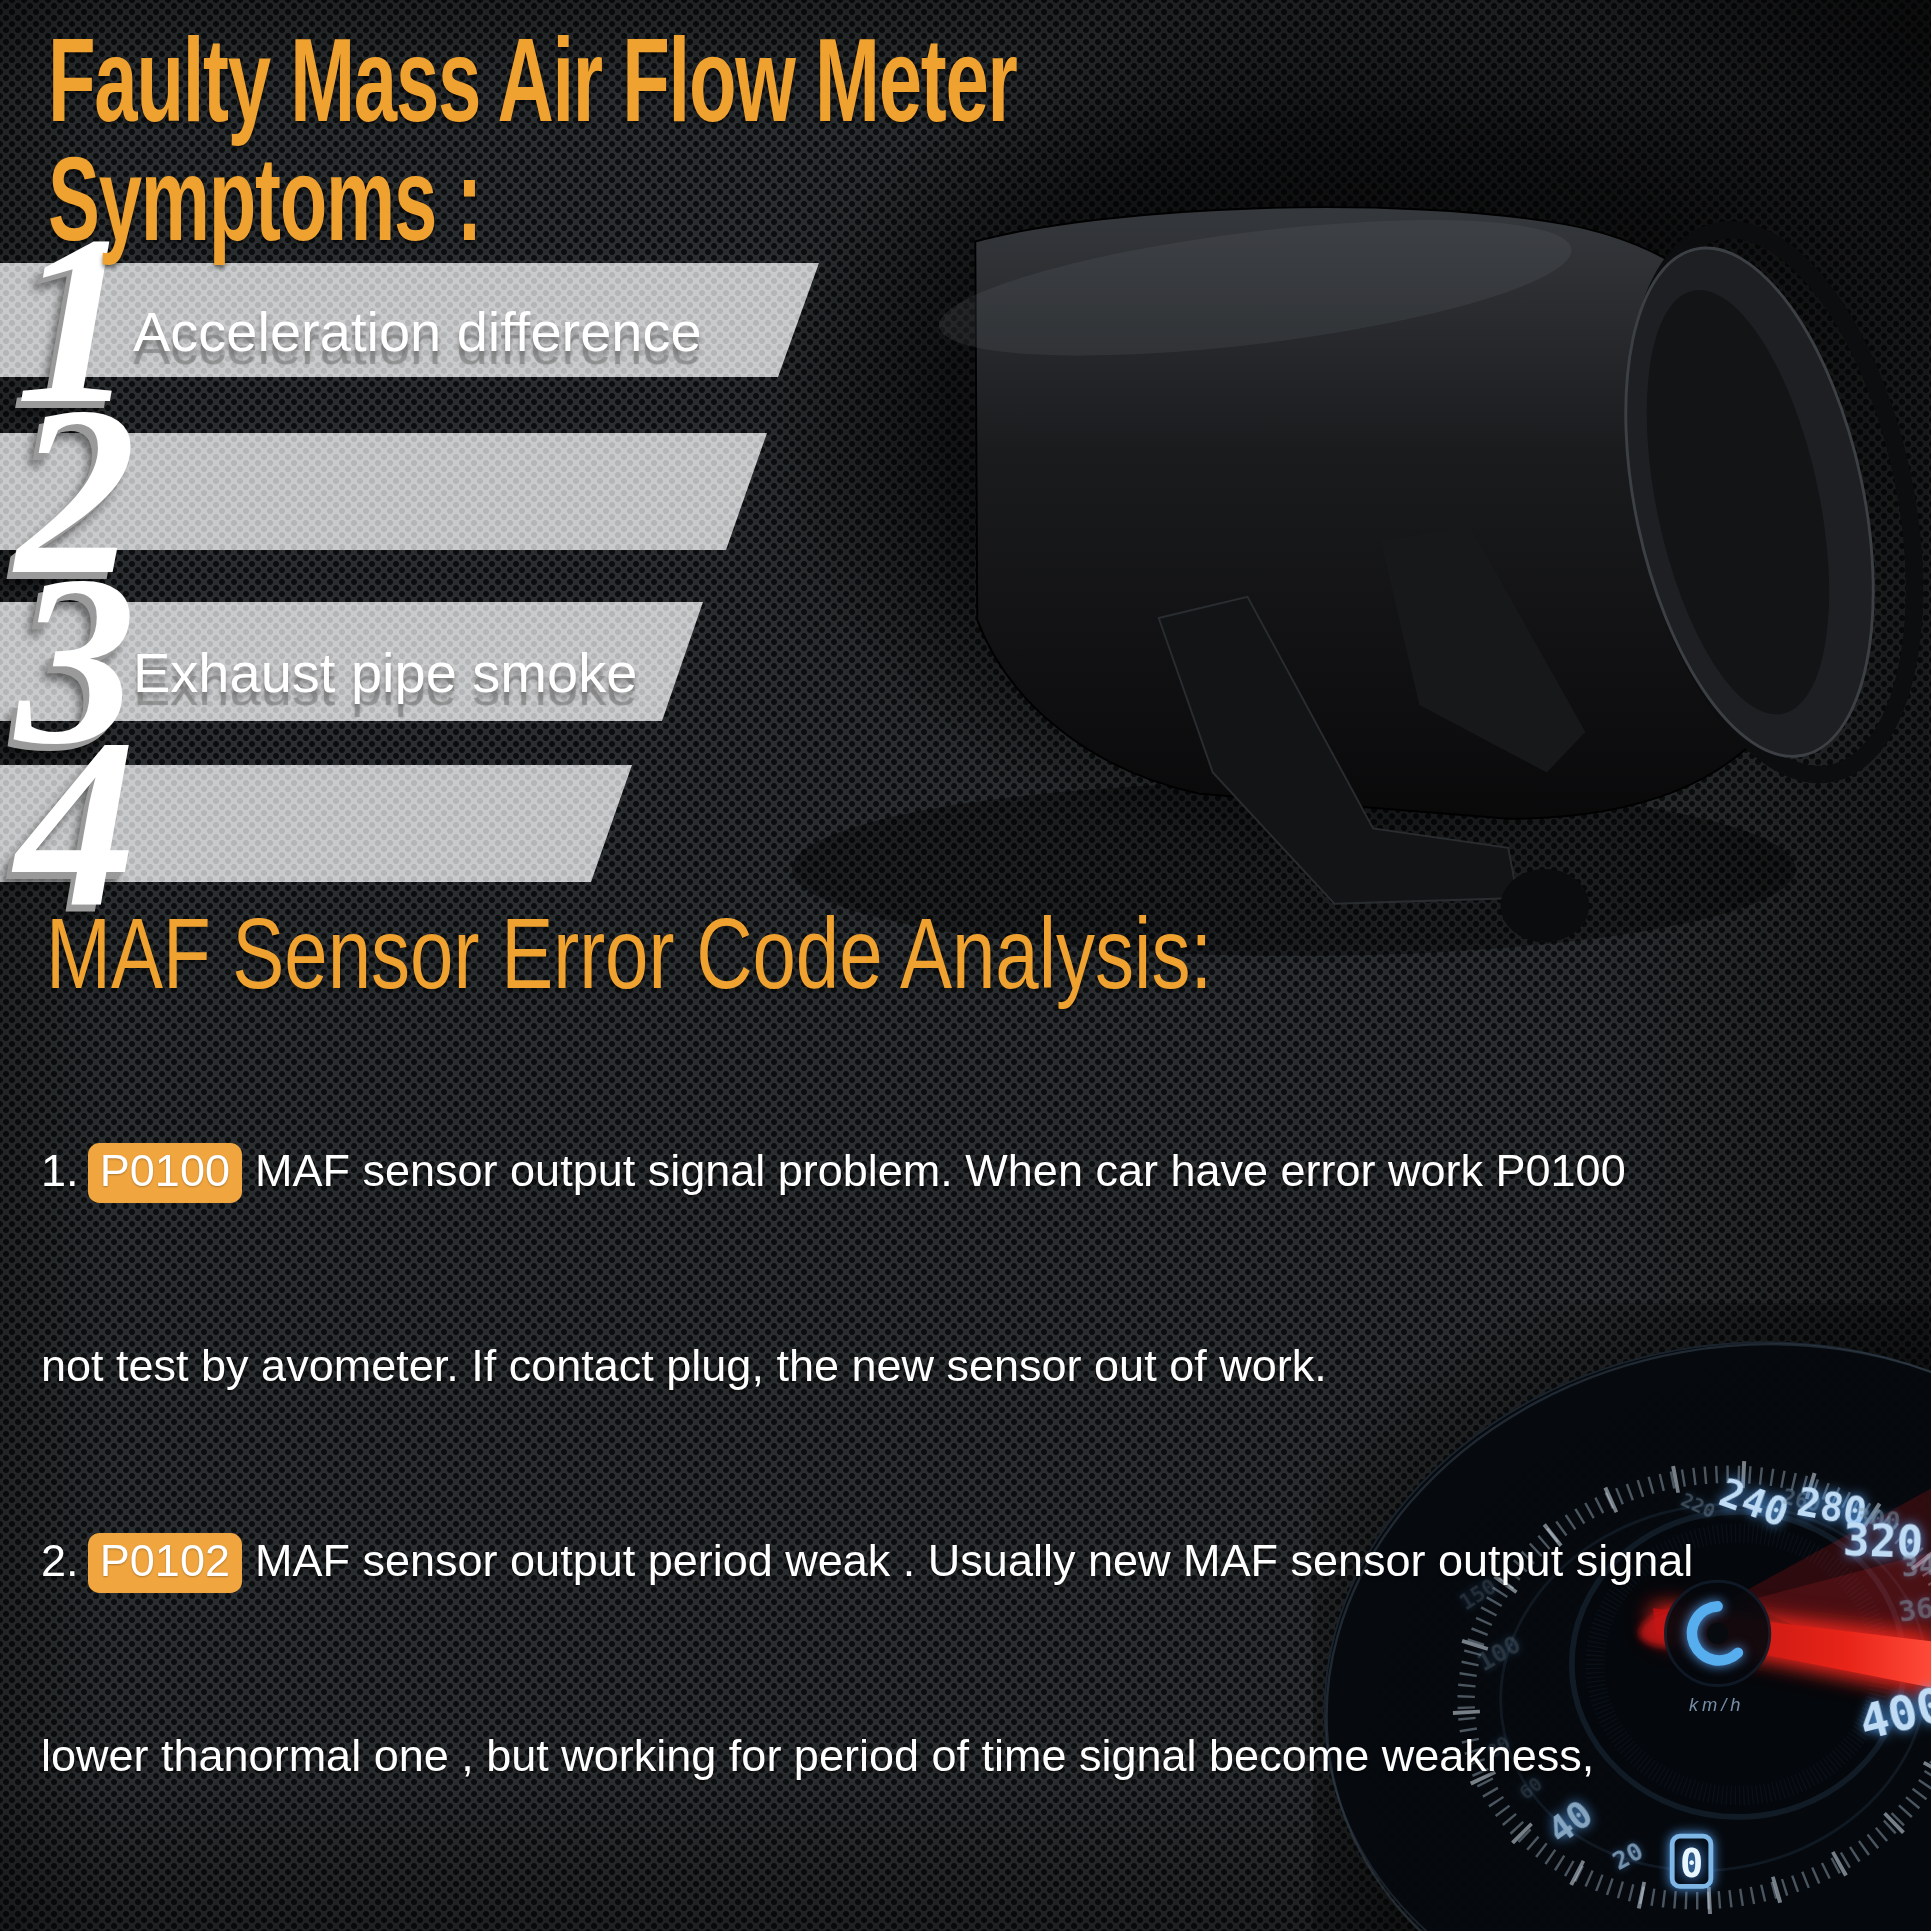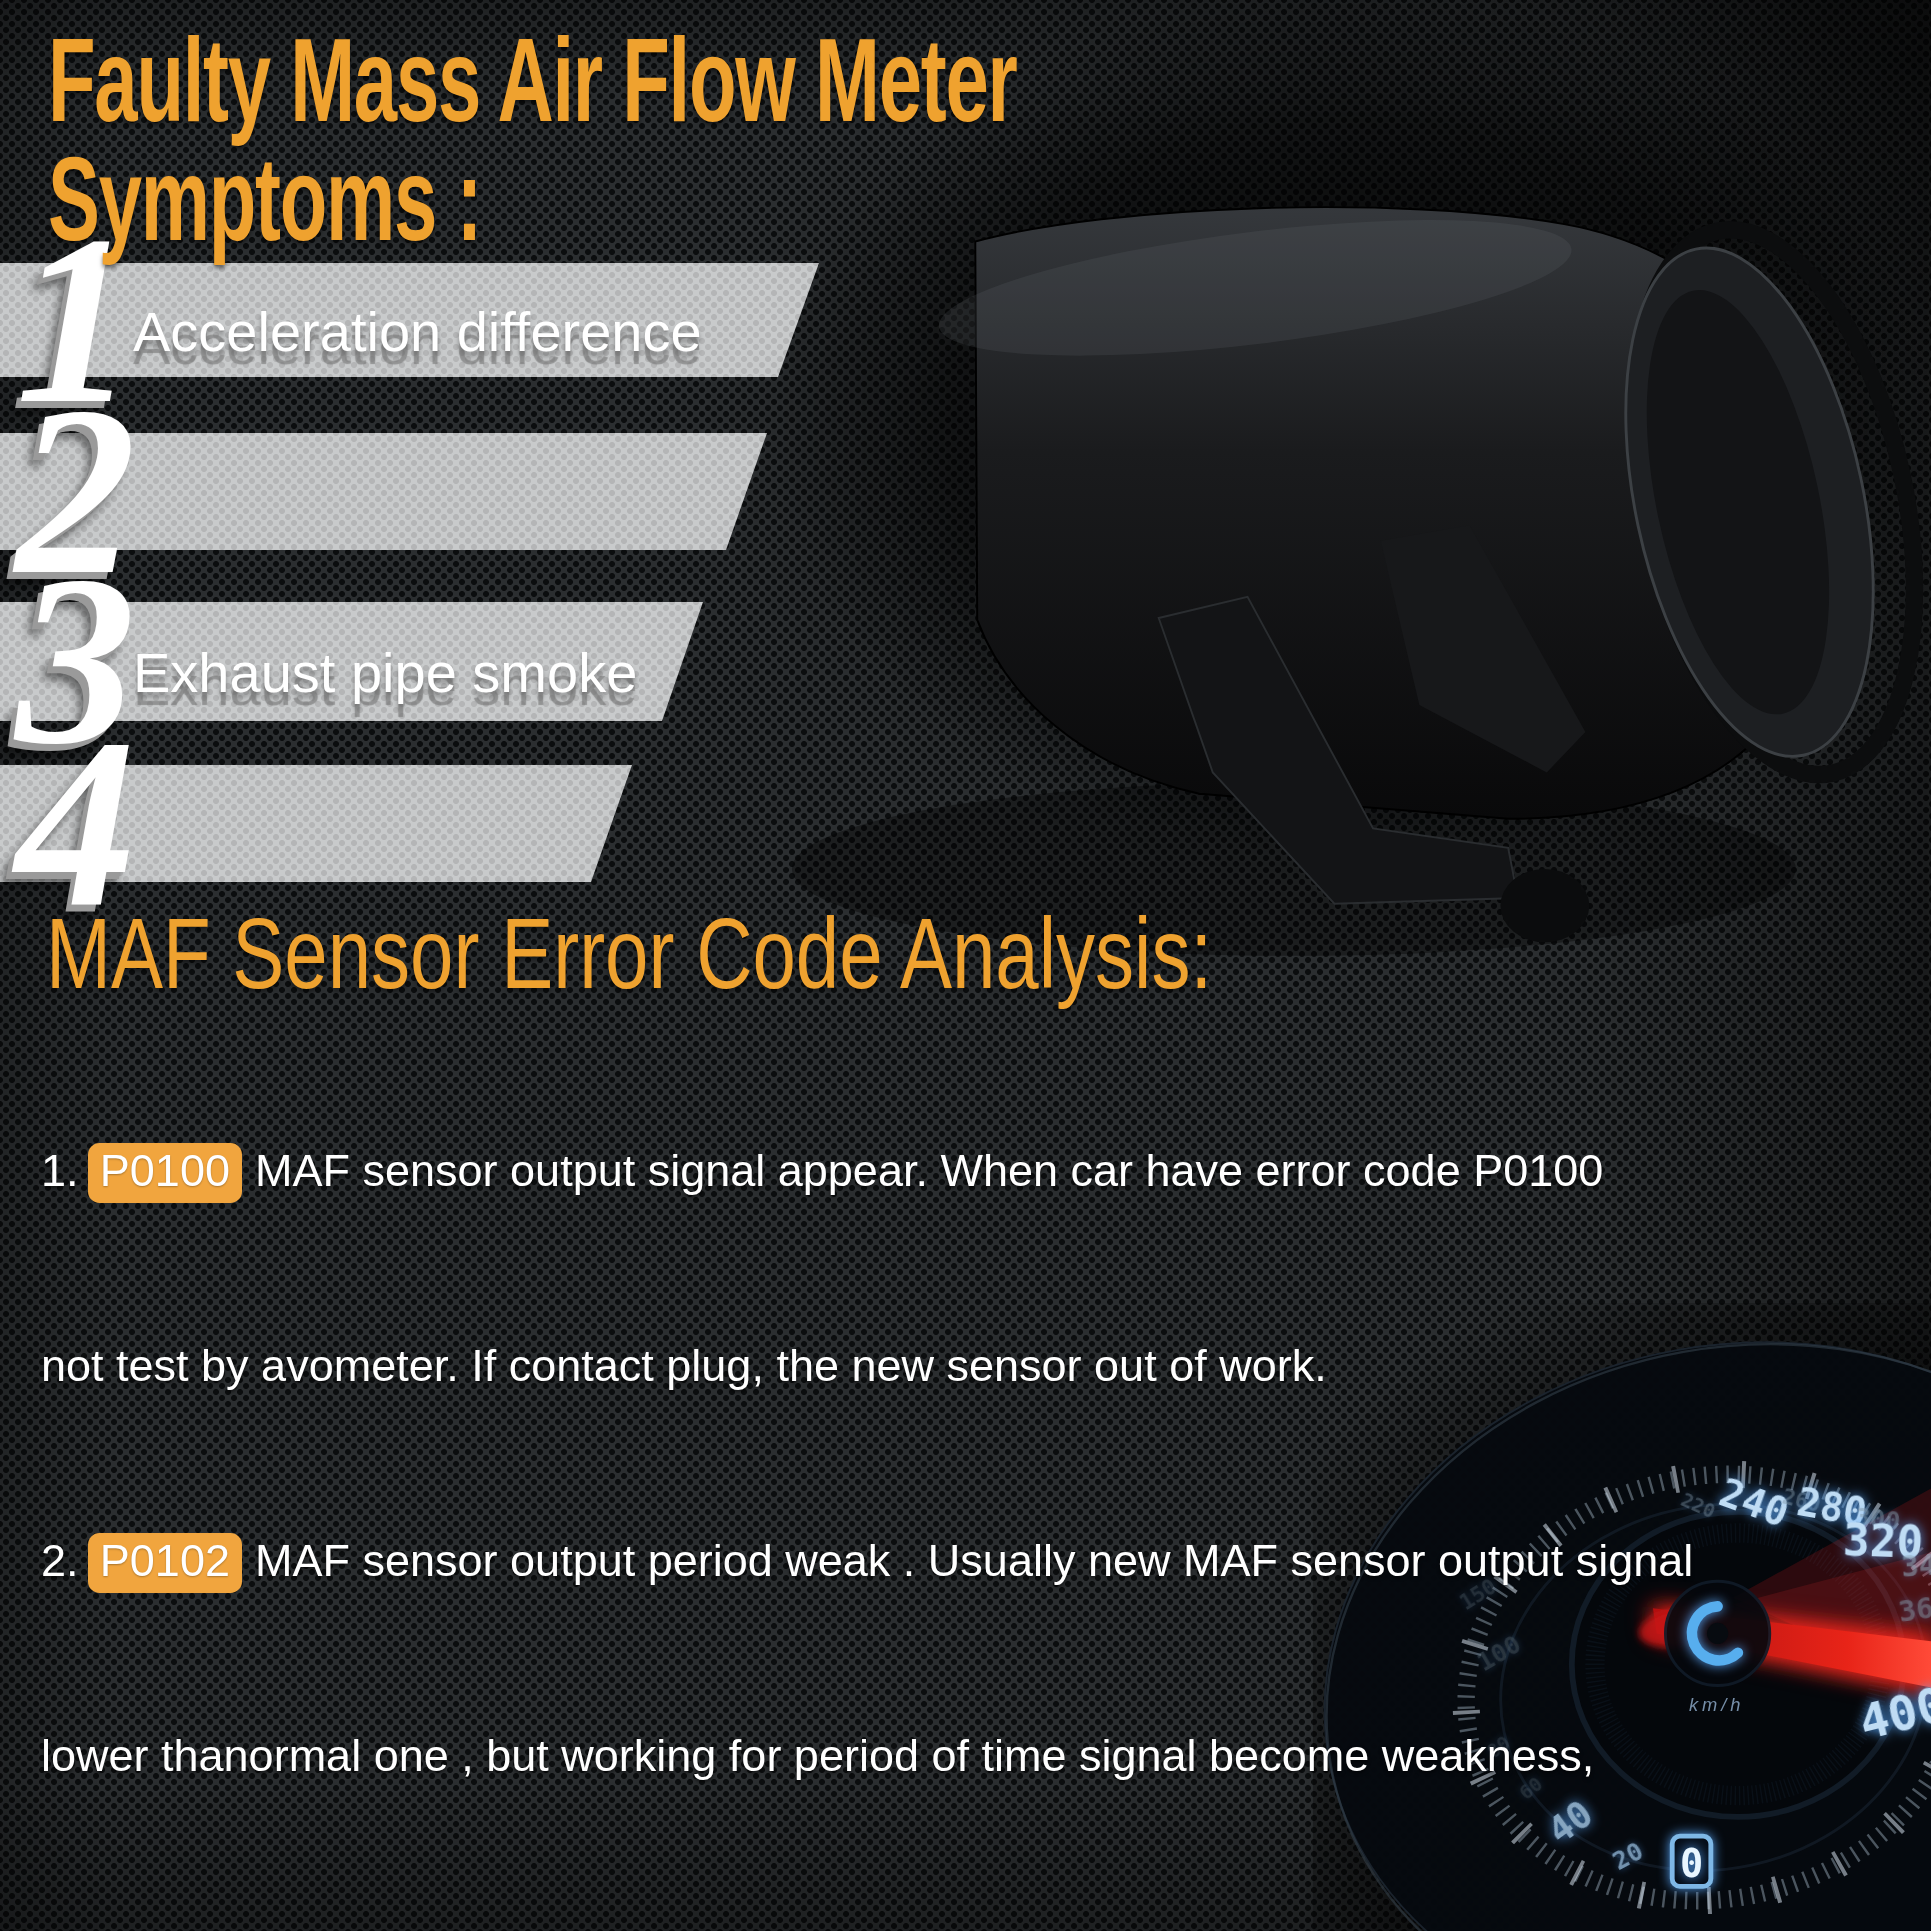--- a/index.html
+++ b/index.html
@@ -109,21 +109,21 @@
   <div class="label">Exhaust pipe smoke</div>
 </div>
 <div class="banner" id="banner-4">
   <div class="shape"></div>
   <div class="num">4</div>
 </div>
 
 <div id="analysis-heading">MAF Sensor Error Code Analysis:</div>
 
 <div id="analysis-text">
-  <div class="bline"><span>1.</span><span class="pcode">P0100</span><span>MAF sensor output signal appear. When car have error code P0100</span></div>
+  <div class="bline"><span>1.</span><span class="pcode">P0100</span><span>MAF sensor output signal problem. When car have error work P0100</span></div>
   <div class="bline">not test by avometer. If contact plug, the new sensor out of work.</div>
   <div class="bline"><span>2.</span><span class="pcode">P0102</span><span>MAF sensor output period weak . Usually new MAF sensor output signal</span></div>
   <div class="bline">lower thanormal one , but working for period of time signal become weakness,</div>
   
   
   
   
   
   
   

